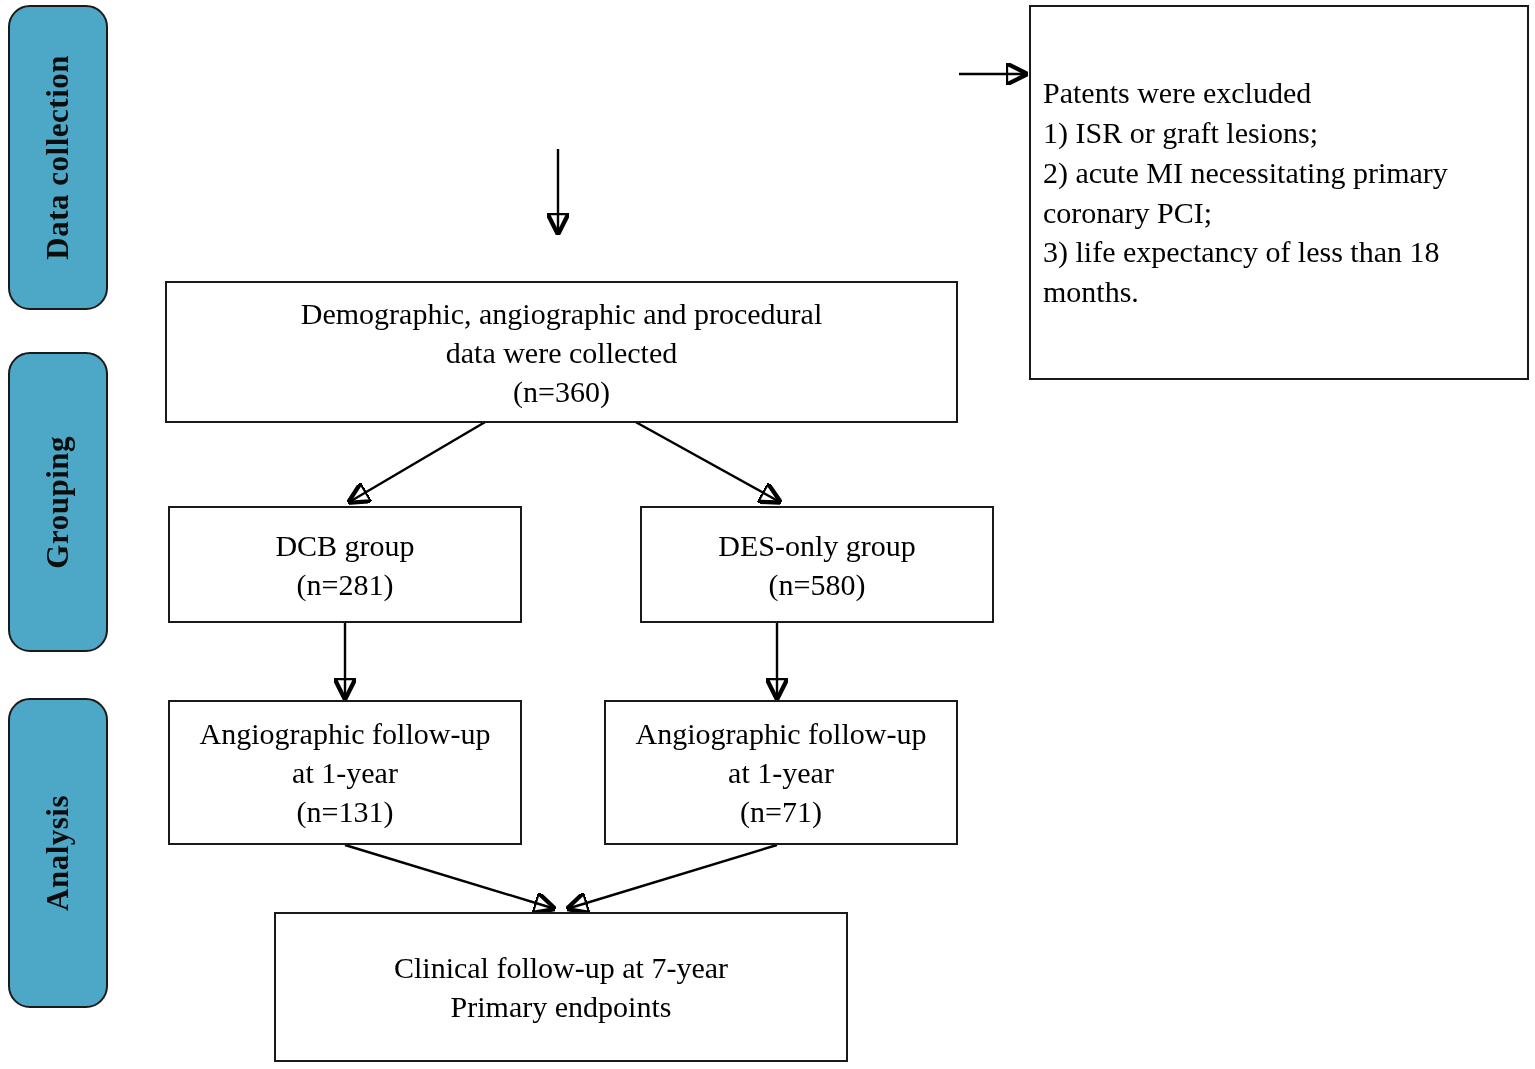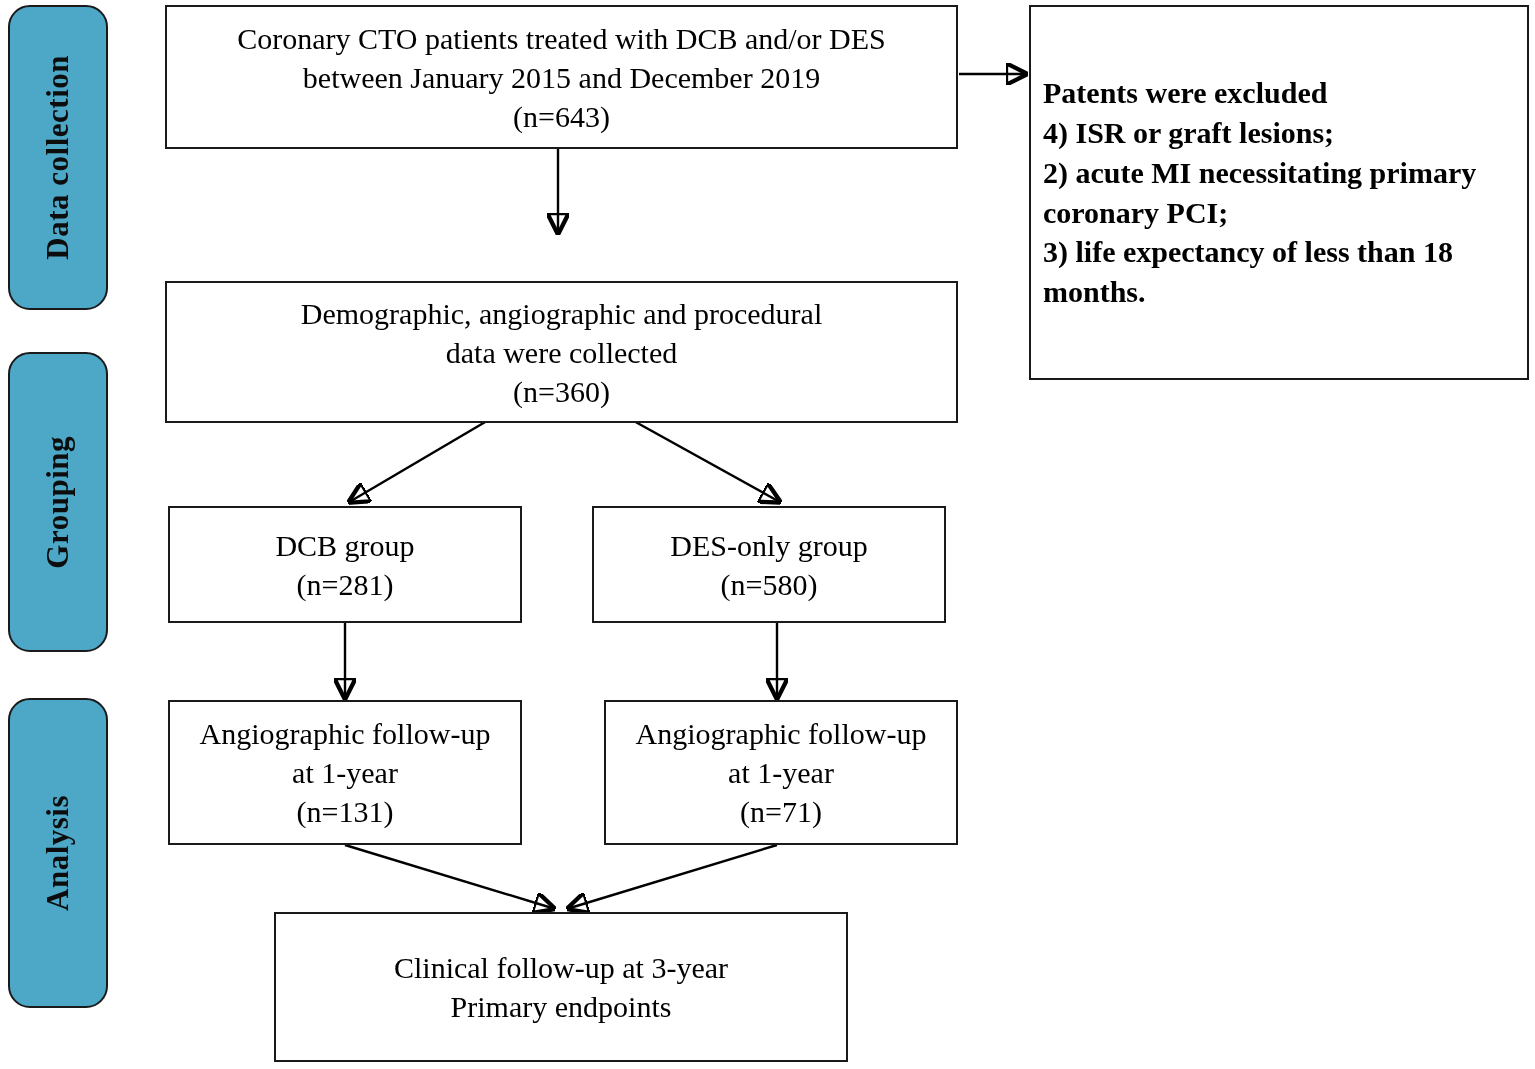--- a/index.html
+++ b/index.html
@@ -104,59 +104,54 @@
     <line x1="558" y1="379" x2="778" y2="501" marker-end="url(#arrow)"></line>
 
     <line x1="345" y1="623" x2="345" y2="696" marker-end="url(#arrow)"></line>
 
     <line x1="777" y1="623" x2="777" y2="696" marker-end="url(#arrow)"></line>
 
     <line x1="345" y1="845" x2="552" y2="908" marker-end="url(#arrow)"></line>
     <line x1="777" y1="845" x2="570" y2="908" marker-end="url(#arrow)"></line>
   </svg>
 
-  <div class="box" style="left:165px; top:5px; width:793px; height:144px;">
-    <span class="line">Coronary CTO patients treated with DCB and/or DES</span>
-    <span class="line">between January 2015 and December 2019</span>
-    <span class="line">(n=643)</span>
-  </div>
 
-  <div class="box left-align" style="left:1029px; top:5px; width:500px; height:375px; line-height:1.33;font-weight:bold;">
+  <div class="box left-align" style="left:1029px; top:5px; width:500px; height:375px; line-height:1.33;">
     <span class="line">Patents were excluded</span>
-    <span class="line">4) ISR or graft lesions;</span>
+    <span class="line">1) ISR or graft lesions;</span>
     <span class="line">2) acute MI necessitating primary coronary PCI;</span>
     <span class="line">3) life expectancy of less than 18 months.</span>
   </div>
 
   <div class="box" style="left:165px; top:237px; width:793px; height:142px;margin-top:44px;">
     <span class="line">Demographic, angiographic and procedural</span>
     <span class="line">data were collected</span>
     <span class="line">(n=360)</span>
   </div>
 
   <div class="box" style="left:168px; top:506px; width:354px; height:117px;">
     <span class="line">DCB group</span>
     <span class="line">(n=281)</span>
   </div>
 
-  <div class="box" style="left:592px; top:506px; width:354px; height:117px;">
+  <div class="box" style="left:640px; top:506px; width:354px; height:117px;">
     <span class="line">DES-only group</span>
     <span class="line">(n=580)</span>
   </div>
 
   <div class="box" style="left:168px; top:700px; width:354px; height:145px;">
     <span class="line">Angiographic follow-up</span>
     <span class="line">at 1-year</span>
     <span class="line">(n=131)</span>
   </div>
 
   <div class="box" style="left:604px; top:700px; width:354px; height:145px;">
     <span class="line">Angiographic follow-up</span>
     <span class="line">at 1-year</span>
     <span class="line">(n=71)</span>
   </div>
 
   <div class="box" style="left:274px; top:912px; width:574px; height:150px;">
-    <span class="line">Clinical follow-up at 3-year</span>
+    <span class="line">Clinical follow-up at 7-year</span>
     <span class="line">Primary endpoints</span>
   </div>
 
 </div>
 
 </body></html>

